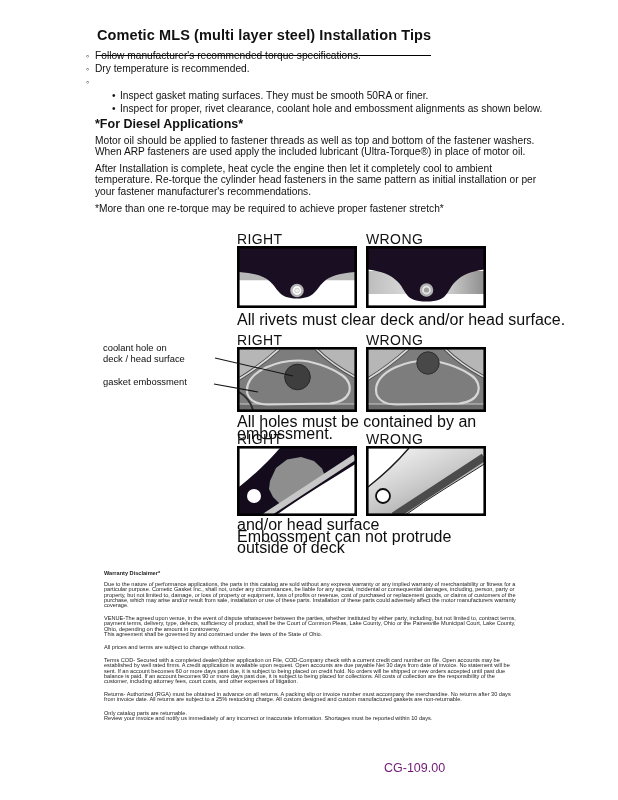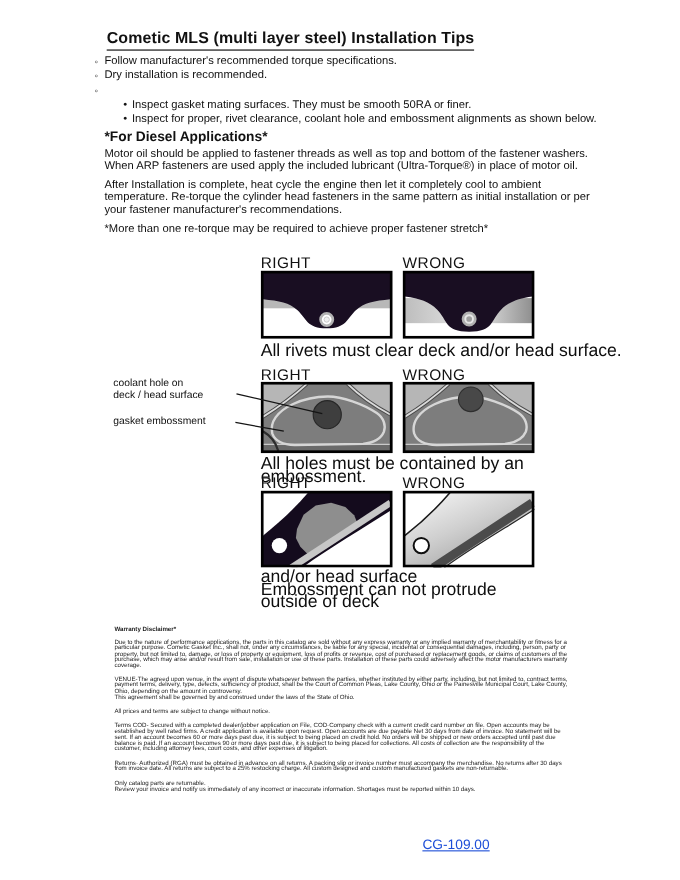--- a/index.html
+++ b/index.html
@@ -1,21 +1,21 @@
 <!DOCTYPE html>
 <html><head>
 <meta charset="utf-8">
 <style>
   html,body{margin:0;padding:0;background:#ffffff;}
   .page{position:relative;width:618px;height:800px;background:#ffffff;overflow:hidden;
         font-family:"Liberation Sans",sans-serif;color:#111;}
 
   
   .title{position:absolute;left:97px;top:27px;font-size:14.5px;font-weight:bold;
-         border-bottom:1.6px solid #000;padding-bottom:2px;letter-spacing:.1px;}
+         border-bottom:1.6px solid #000;padding-bottom:12px;letter-spacing:.1px;}
   .bullets{position:absolute;left:86px;top:49px;width:480px;font-size:10.2px;line-height:13.2px;}
   .b-row{display:flex;}
   .b-row .marker{width:9px;flex:0 0 9px;text-align:left;}
   .b-row.lvl1 .marker{font-size:9px;transform:translateY(1px);}
   .b-row.lvl2{padding-left:26px;}
   .b-row.lvl2 .marker{width:8px;flex:0 0 8px;}
 
   
   .diesel-h{position:absolute;left:95px;top:117px;font-size:12.5px;font-weight:bold;}
   .dp{position:absolute;left:95px;width:452px;font-size:10.2px;line-height:11.4px;}
@@ -44,37 +44,37 @@
   .lbl2{left:103px;top:377px;width:110px;}
 
   .overlay{position:absolute;left:0;top:0;width:618px;height:800px;pointer-events:none;z-index:5;}
 
   
   .fineprint{position:absolute;left:104px;top:571px;width:413px;font-size:5.6px;
              line-height:5.2px;color:#1c1c1c;letter-spacing:0;}
   .fp-head{font-weight:bold;margin-bottom:6px;}
   .fp-para{margin-bottom:8px;}
 
-  .footer-code{position:absolute;left:384px;top:761px;font-size:12.5px;color:#1d4ed8;text-decoration:underline;}
+  .footer-code{position:absolute;left:384px;top:761px;font-size:12.5px;color:#701a75;}
 </style>
 </head>
 <body>
 
 <div class="page">
 
   <div class="title">Cometic MLS (multi layer steel) Installation Tips</div>
 
   <div class="bullets" id="bullet-list">
       <div class="b-row lvl1">
         <span class="marker">◦</span>
         <span class="b-text">Follow manufacturer's recommended torque specifications.</span>
       </div>
       <div class="b-row lvl1">
         <span class="marker">◦</span>
-        <span class="b-text">Dry installation is recommended.</span>
+        <span class="b-text">Dry temperature is recommended.</span>
       </div>
       <div class="b-row lvl1">
         <span class="marker">◦</span>
       </div>
       <div class="b-row lvl2">
         <span class="marker">•</span>
         <span class="b-text">Inspect gasket mating surfaces.  They must be smooth 50RA or finer.</span>
       </div>
       <div class="b-row lvl2">
         <span class="marker">•</span>

